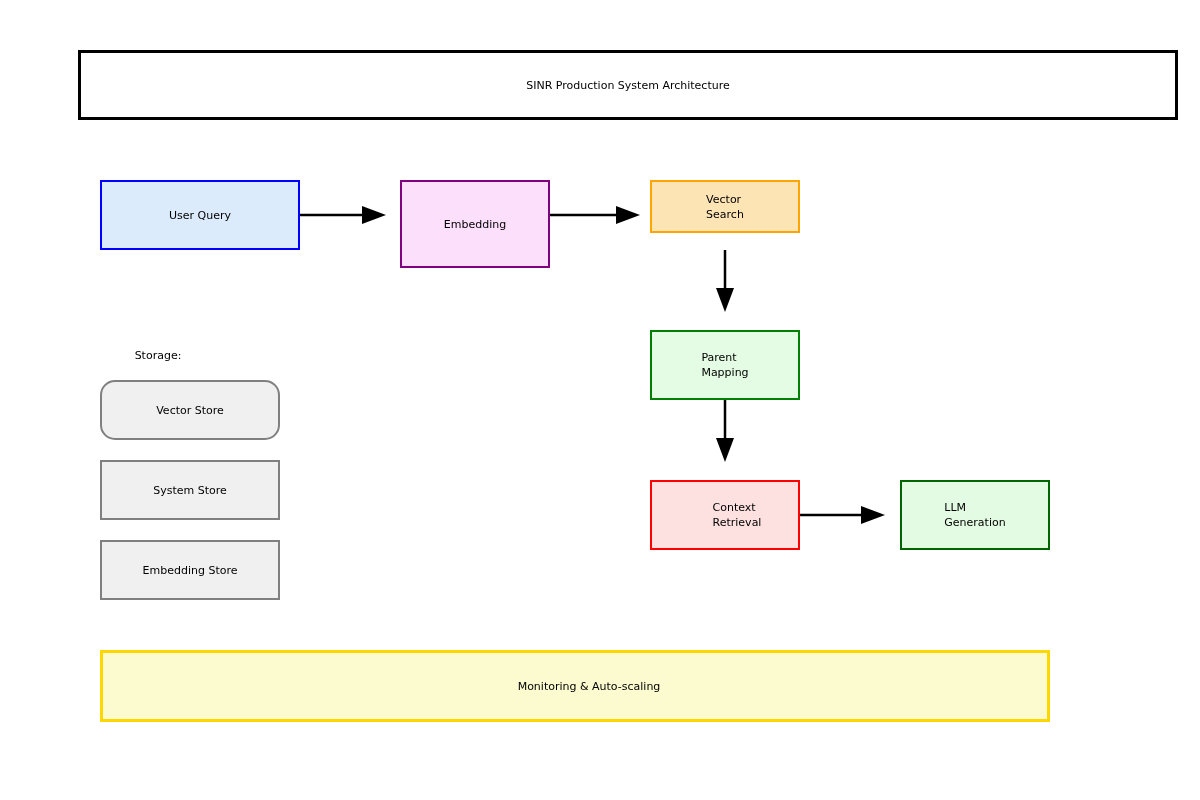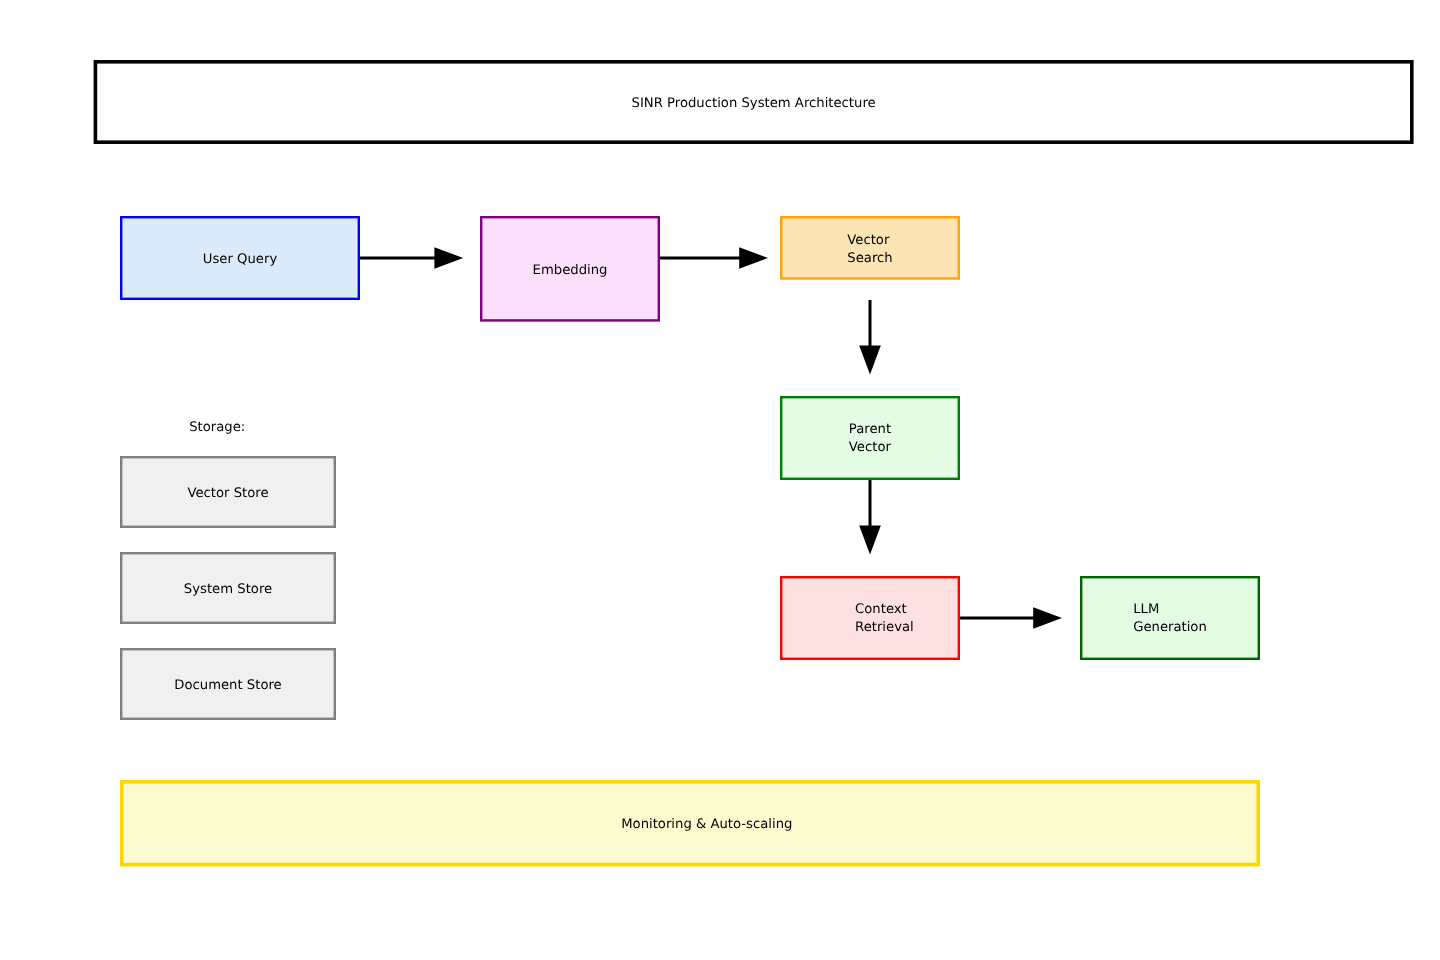--- a/index.html
+++ b/index.html
@@ -34,21 +34,21 @@
   }
   .node-label {
     font-size: 11px;
     line-height: 15px;
     color: #000000;
     text-align: left;
     white-space: pre-line;
   }
   .node-label.single { text-align: center; }
   .storage-heading {
-    left: 111px; top: 349px; width: 140px;
+    left: 88px; top: 349px; width: 140px;
     font-size: 11px; color: #000000;
     text-align: center;
   }
   .storage-box {
     left: 100px; width: 180px; height: 60px;
     background: #f0f0f0;
     border: 2px solid #808080;
     box-sizing: border-box;
     display: flex; align-items: center; justify-content: center;
   }
@@ -93,45 +93,45 @@
     <div class="node-label single">Embedding</div>
   </div>
 
   <div id="node-vector-search" class="abs node" style="background-color: rgb(253, 228, 181); border-color: rgb(255, 165, 0);">
     <div class="node-label">Vector
 Search</div>
   </div>
 
   <div id="node-parent-mapping" class="abs node" style="background-color: rgb(227, 252, 227); border-color: rgb(0, 128, 0);">
     <div class="node-label">Parent
-Vector</div>
+Mapping</div>
   </div>
 
   <div id="node-context-retrieval" class="abs node" style="background-color: rgb(253, 225, 224); border-color: rgb(255, 0, 0);">
     <div class="node-label">Context
 Retrieval</div>
   </div>
 
   <div id="node-llm-generation" class="abs node" style="background-color: rgb(227, 251, 227); border-color: rgb(0, 100, 0);">
     <div class="node-label">LLM
 Generation</div>
   </div>
 
   <div class="abs storage-heading">Storage:</div>
 
-  <div id="storage-box-0" class="abs storage-box" style="background-color: rgb(240, 240, 240); border-color: rgb(128, 128, 128);">
+  <div id="storage-box-0" class="abs storage-box" style="background-color: rgb(240, 240, 240); border-color: rgb(128, 128, 128); border-radius: 15px;">
     <div class="node-label single">Vector Store</div>
   </div>
 
   <div id="storage-box-1" class="abs storage-box" style="background-color: rgb(240, 240, 240); border-color: rgb(128, 128, 128);">
     <div class="node-label single">System Store</div>
   </div>
 
   <div id="storage-box-2" class="abs storage-box" style="background-color: rgb(240, 240, 240); border-color: rgb(128, 128, 128);">
-    <div class="node-label single">Document Store</div>
+    <div class="node-label single">Embedding Store</div>
   </div>
 
   <div class="abs monitoring-box" style="background-color: rgb(252, 250, 207); border-color: rgb(255, 215, 0);">
     <div class="node-label single">Monitoring &amp; Auto-scaling</div>
   </div>
 
   <svg id="arrow-layer" class="abs" viewBox="0 0 1200 800" aria-hidden="true">
     <g>
       <line x1="300" y1="215" x2="364" y2="215"></line>
       <polygon points="386,215 362,206 362,224"></polygon>

